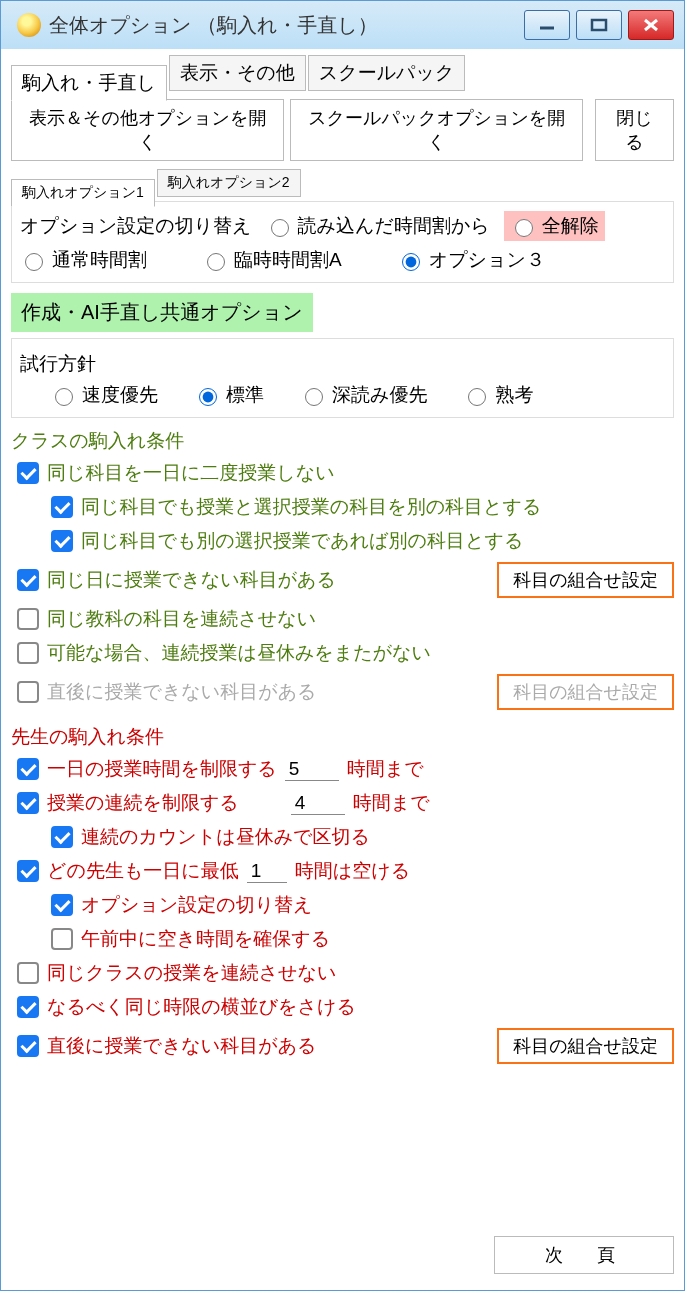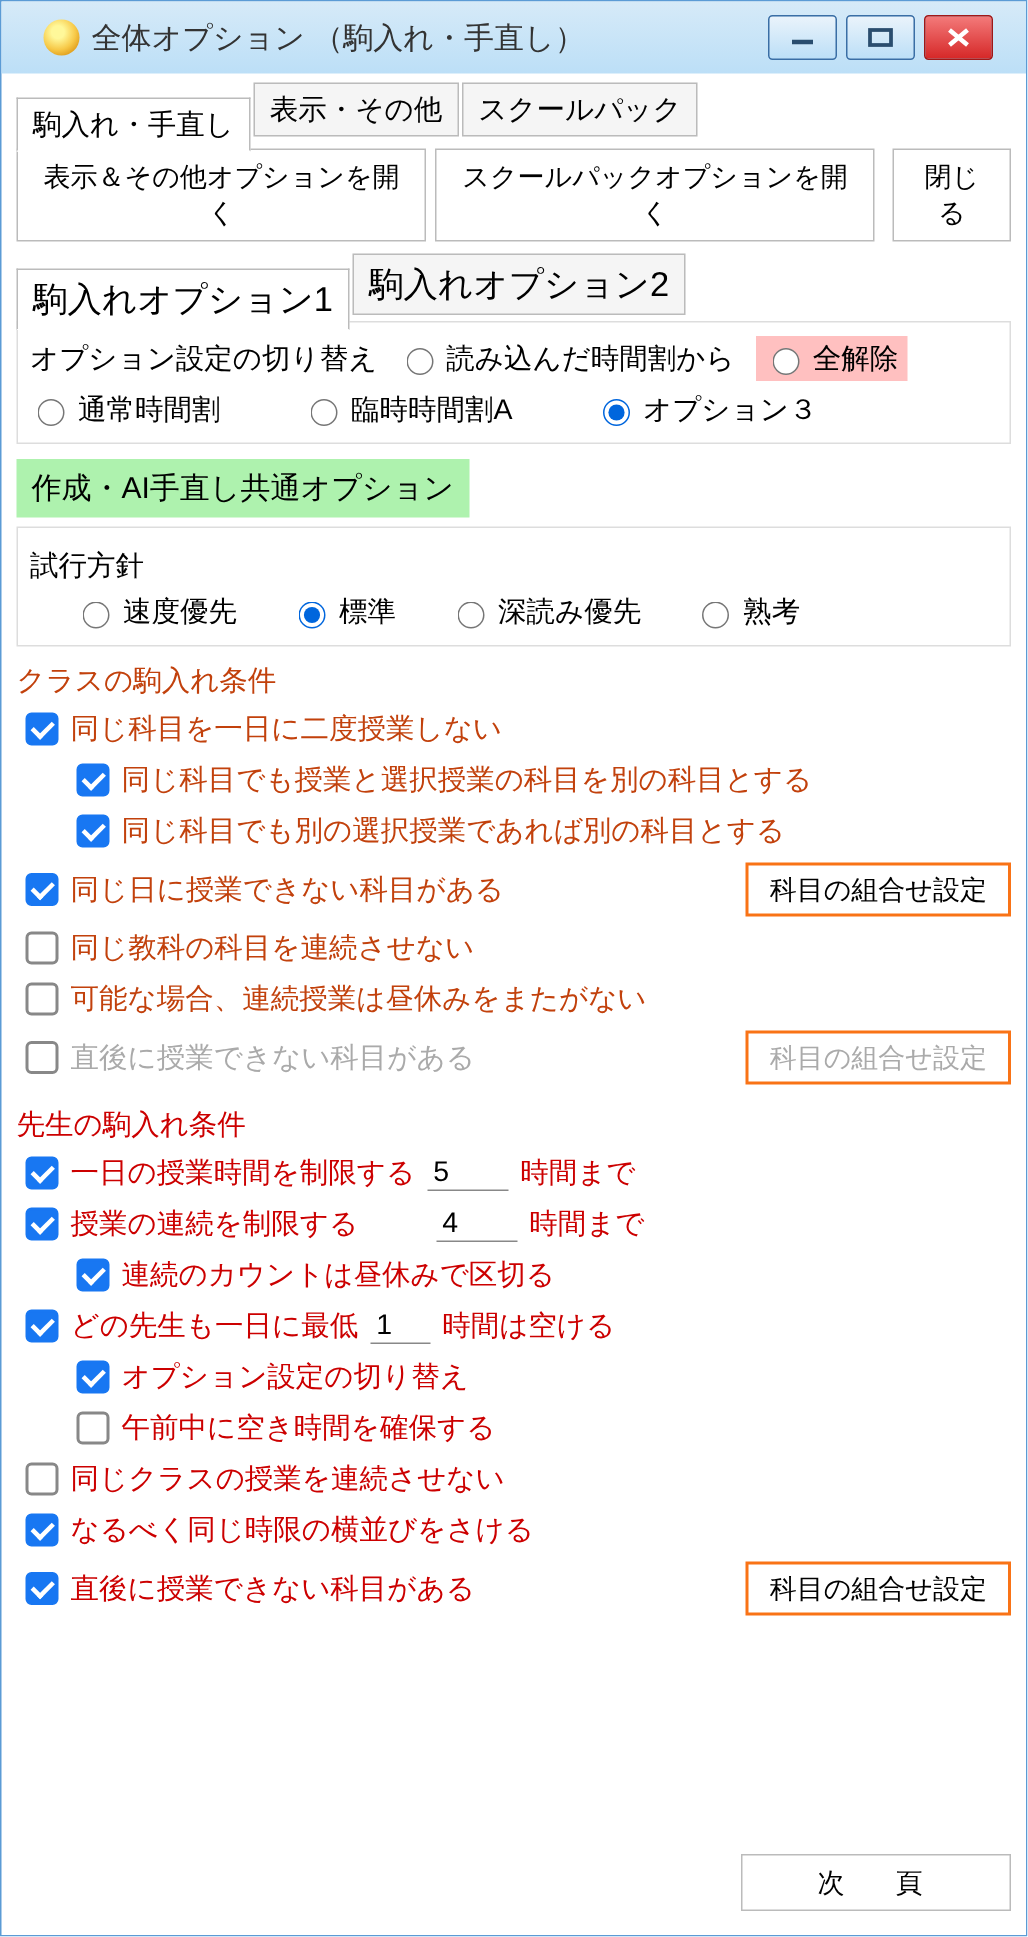--- a/index.html
+++ b/index.html
@@ -1,39 +1,39 @@
 <!DOCTYPE html>
 <html><head>
 <meta charset="utf-8">
 <style>
   * { box-sizing: border-box; font-family: "MS PGothic", "Meiryo", sans-serif; }
   body { margin: 0; background: #fff; }
   .window { width: 685px; height: 1291px; background: #fff; border: 1px solid #5b9bd5; display: flex; flex-direction: column; }
-  .titlebar { height: 48px; background: linear-gradient(#d6eaf8, #bcdff7); display: flex; align-items: center; padding: 0 20px; }
+  .titlebar { height: 48px; background: linear-gradient(#d6eaf8, #bcdff7); display: flex; align-items: center; padding: 0 8px; }
   .titlebar .icon { width: 24px; height: 24px; border-radius: 50%; background: radial-gradient(circle at 40% 35%, #fff89a 20%, #f7c948 55%, #d48806 90%); margin: 0 8px; position: relative; }
   .titlebar .title { font-size: 20px; color: #333; flex: 1; }
   .winbtns { display: flex; gap: 6px; margin-right: 2px; }
   .winbtn { width: 46px; height: 30px; border: 1px solid #3a6ea5; border-radius: 3px; background: linear-gradient(#eaf3fb,#bcdff7); display:flex; align-items:center; justify-content:center; }
   .winbtn.close { background: linear-gradient(#f37a7a,#d62828); border-color:#a01818; }
   .winbtn svg { width: 22px; height: 16px; }
   .body { padding: 6px 10px 10px 10px; flex:1; display:flex; flex-direction:column; }
   .tabs { display:flex; gap:2px; font-size:19px; margin-bottom:8px; }
   .tab { padding:4px 10px; border:1px solid #bbb; background:#f5f5f5; }
   .tab.active { background:#fff; border-bottom-color:#fff; position:relative; top:10px; }
   .toolbar { display:flex; gap:6px; margin-bottom:8px; }
   .btn { border:1px solid #bbb; background:#fff; padding:6px 12px; font-size:18px; cursor:pointer; }
-  .subtabs { display:flex; gap:2px; font-size:23px; margin-bottom:4px; }
+  .subtabs { display:flex; gap:2px; font-size:14px; margin-bottom:4px; }
   .group { border:1px solid #ddd; padding:6px 8px; margin-bottom:4px; }
   .row { display:flex; align-items:center; gap:14px; font-size:19px; padding:3px 0; flex-wrap:wrap; }
   .radio { display:inline-flex; align-items:center; gap:6px; cursor:pointer; }
   .radio input { width:18px; height:18px; accent-color:#0066dd; }
   .pill-red { background:#ffc0c0; padding:2px 6px; }
   .hl-green { background:#aef2ae; padding:6px 10px; font-size:20px; display:inline-block; margin:6px 0; }
   .sec-title { font-size:19px; margin:6px 0 2px 0; }
-  .green { color:#c2410c; }
+  .green { color:#4d7c0f; }
   .red { color:#cc0000; }
   .grey { color:#aaa; }
   .chk-row { display:flex; align-items:center; gap:8px; font-size:19px; padding:4px 0 4px 6px; }
   .chk-row.indent { padding-left:40px; }
   .chk { width:22px; height:22px; border:2px solid #888; border-radius:4px; display:inline-flex; align-items:center; justify-content:center; background:#fff; flex-shrink:0; }
   .chk.checked { background:#1877f2; border-color:#1877f2; }
   .chk.checked::after { content:""; width:6px; height:11px; border:solid #fff; border-width:0 3px 3px 0; transform:rotate(45deg); margin-bottom:3px; }
   .inline-input { width:54px; border:none; border-bottom:1px solid #888; font-size:19px; text-align:left; padding:0 4px; background:transparent; }
   .small-btn { border:2px solid #f97316; background:#fff; padding:4px 14px; font-size:18px; margin-left:auto; }
   .footer { margin-top:auto; display:flex; justify-content:flex-end; padding:6px 0; }

